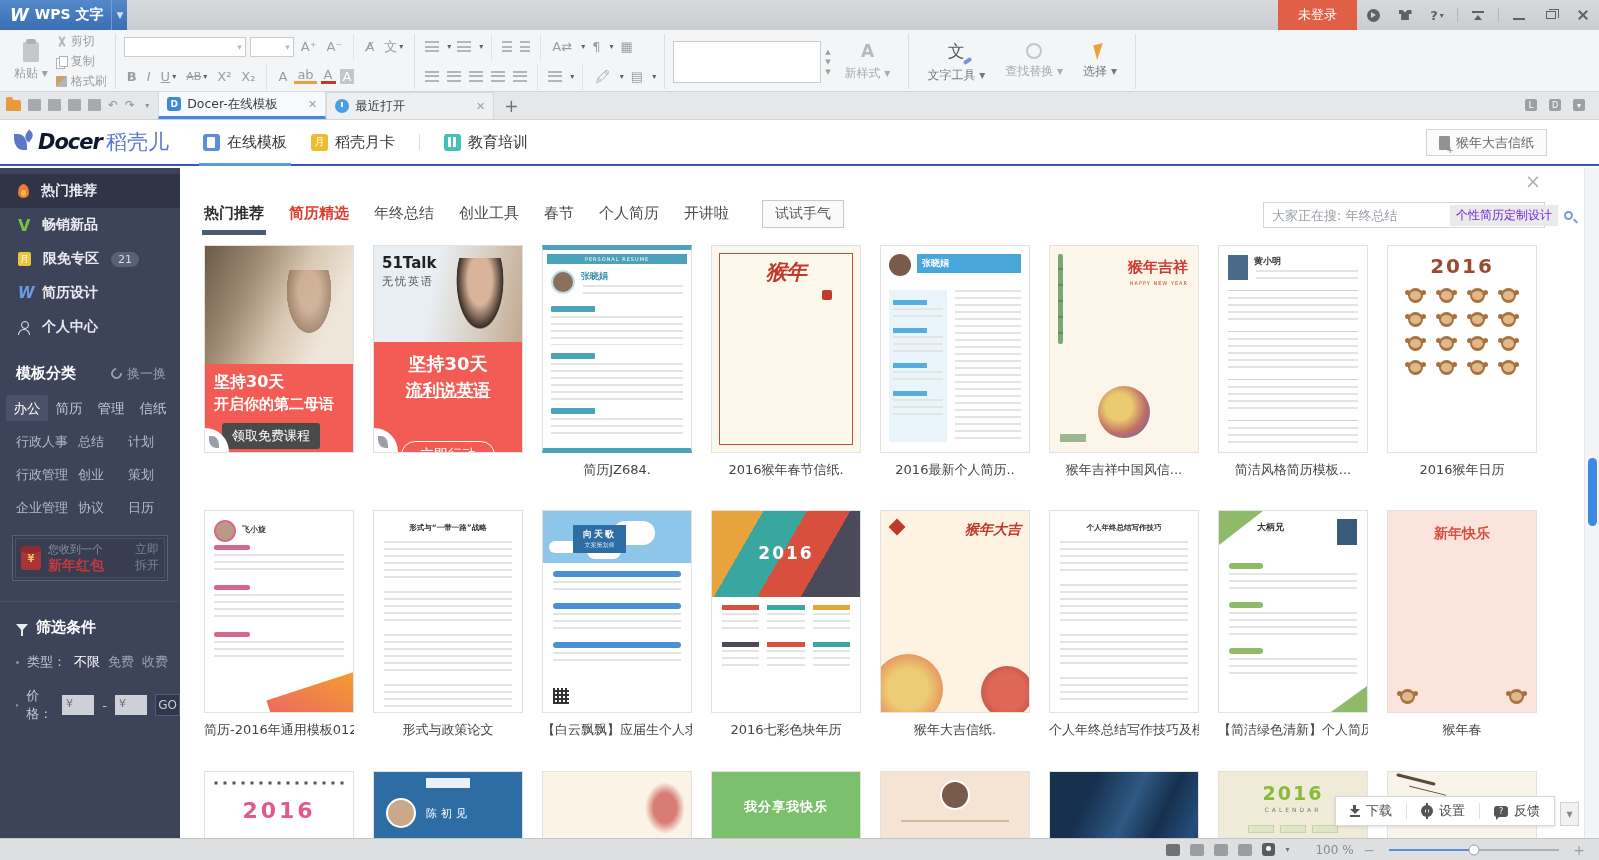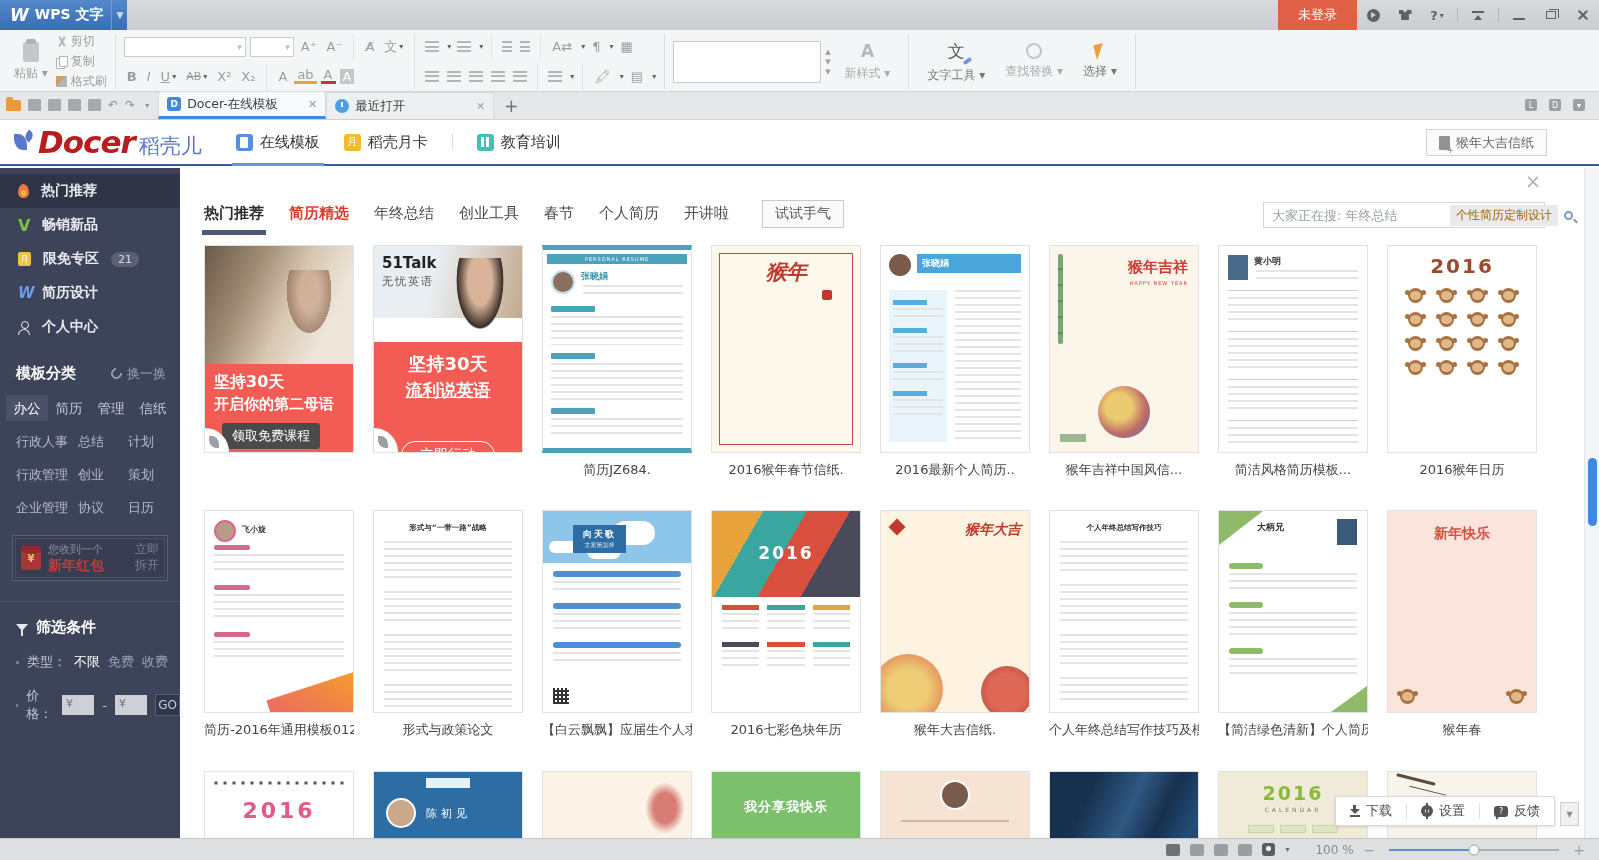--- a/index.html
+++ b/index.html
@@ -89,21 +89,21 @@
   .tr-right { margin-left:auto; display:flex; align-items:center; gap:12px; padding-right:14px; height:28px; }
   .tr-ic { width:12px; height:12px; background:#9ca0a3; border-radius:2px; color:#fff; font-size:8px; display:flex; align-items:center; justify-content:center; }
 
   
   .docer-header { height:46px; background:#fff; display:flex; align-items:center; position:relative; border-bottom:2px solid #3f56a6; }
   .docer-logo { display:flex; align-items:baseline; margin-left:14px; }
   .leaf { width:22px; height:22px; position:relative; margin-right:2px; align-self:center; }
   .leaf::before,.leaf::after { content:""; position:absolute; background:#5b77c9; border-radius:0 70% 0 70%; }
   .leaf::before { width:13px; height:16px; left:0; top:3px; }
   .leaf::after { width:8px; height:10px; left:11px; top:0; transform:rotate(40deg); }
-  .docer-en { font-size:31px; font-weight:bold; font-style:italic; color:#b91c1c; letter-spacing:-1px; }
+  .docer-en { font-size:21px; font-weight:bold; font-style:italic; color:#0f172a; letter-spacing:-1px; }
   .docer-cn { font-size:21px; color:#5b77c9; margin-left:4px; }
   .docer-nav { display:flex; align-items:center; margin-left:34px; gap:24px; height:100%; }
   .dnav { display:flex; align-items:center; gap:7px; font-size:15px; color:#333; height:100%; position:relative; }
   .dnav.active::after { content:""; position:absolute; left:-4px; right:-4px; bottom:-2px; height:3px; background:#5a9ae0; }
   .dnav-ic { width:17px; height:17px; border-radius:3px; display:flex; align-items:center; justify-content:center; }
   .dnav-ic.doc { background:#5a8fdd; } .dnav-ic.doc span { width:8px; height:11px; background:#fff; border-radius:1px; }
   .dnav-ic.moon { background:#eebc2e; color:#fff; font-size:10px; }
   .dnav-ic.edu { background:#45c0b4; } .dnav-ic.edu span { width:3px; height:10px; background:#fff; box-shadow:5px 0 0 #fff; margin-right:5px; }
   .dnav-sep { width:1px; height:16px; background:#ddd; }
   .newdoc-btn { position:absolute; right:52px; top:9px; height:27px; display:flex; align-items:center; gap:6px; border:1px solid #d4d4d4; background:#fbfbfb; padding:0 12px; font-size:13px; color:#666; }
@@ -156,21 +156,21 @@
   .close-x { position:absolute; top:4px; right:58px; font-size:19px; color:#b0b0b0; line-height:1; }
   .cat-tabs { position:absolute; top:32px; left:24px; display:flex; align-items:center; gap:25px; font-size:15px; color:#4a4a4a; }
   .cat-tab { position:relative; padding-bottom:10px; }
   .cat-tab.active { font-weight:bold; color:#2e2e2e; }
   .cat-tab.active::after { content:""; position:absolute; left:-2px; right:-2px; bottom:-2px; height:5px; background:#4d5a75; }
   .cat-tab.red { color:#e03c2d; font-weight:bold; }
   .lucky-btn { border:1px solid #c9c9c9; background:#fafafa; color:#555; font-size:14px; padding:4px 12px; margin-left:8px; margin-bottom:8px; }
   .search-box { position:absolute; top:34px; right:54px; width:282px; height:26px; border:1px solid #d5d5d5; display:flex; align-items:center; background:#fff; }
   .search-box input { border:none; outline:none; flex:1; font-size:13px; color:#555; padding:0 8px; font-family:inherit; background:transparent; }
   .search-box input::placeholder { color:#9aa0a6; }
-  .search-tag { background:#eaeaea; color:#a16207; font-size:12px; padding:2px 6px; white-space:nowrap; }
+  .search-tag { background:#eaeaea; color:#6d28d9; font-size:12px; padding:2px 6px; white-space:nowrap; }
   .i-mag { width:9px; height:9px; border:2px solid #7a9bbf; border-radius:50%; position:relative; margin:0 8px 0 6px; flex:none; }
   .i-mag::after { content:""; position:absolute; left:7px; top:7px; width:5px; height:2px; background:#7a9bbf; transform:rotate(45deg); }
 
   .grid { position:absolute; left:24px; top:77px; width:1333px; }
   .grow-cards { display:flex; gap:19px; }
   .grow-cards.r1 { margin-bottom:31px; }
   .grow-cards.r2 { margin-bottom:32px; }
   .card { width:150px; flex:none; }
   .thumb { height:208px; border:1px solid #e2e2e2; background:#fff; position:relative; overflow:hidden; }
   .r2 .thumb, .r3 .thumb { height:203px; }
@@ -178,21 +178,21 @@
   .tx { background:repeating-linear-gradient(to bottom,#d8d8d8 0 2px,transparent 2px 8px); }
   .tx.lt { background:repeating-linear-gradient(to bottom,#e4e4e4 0 2px,transparent 2px 7px); }
 
   
   .ad-photo { height:118px; background:linear-gradient(115deg,#6a5a48 0%,#a08b74 30%,#d8c7b2 55%,#efe6da 80%); position:relative; }
   .ad-photo::after { content:""; position:absolute; right:18px; top:24px; width:52px; height:70px; background:radial-gradient(ellipse at 50% 30%,#caa58a 0 28%,#8a6a50 60%,transparent 61%); opacity:.7; }
   .ad-red { position:absolute; left:0; right:0; bottom:0; top:118px; background:#f25c54; color:#fff; padding:8px 9px; }
   .ad-red .l1 { font-size:16px; font-weight:bold; }
   .ad-red .l2 { font-size:15px; font-weight:bold; margin-top:2px; white-space:nowrap; }
   .ad-btn-dark { display:inline-block; margin-top:9px; background:#4a4a4a; color:#fff; font-size:13px; padding:4px 10px; border-radius:3px; margin-left:8px; }
-  .ad2-top { height:72px; background:linear-gradient(100deg,#e9eef2 0 40%,#d8cfc4 70%,#c2a98f); position:relative; }
+  .ad2-top { height:96px; background:linear-gradient(100deg,#e9eef2 0 40%,#d8cfc4 70%,#c2a98f); position:relative; }
   .ad2-brand { position:absolute; left:8px; top:8px; font-weight:bold; font-size:15px; color:#222; }
   .ad2-sub { position:absolute; left:8px; top:28px; font-size:11px; color:#555; letter-spacing:2px; }
   .ad2-face { position:absolute; right:14px; top:12px; width:56px; height:80px; background:radial-gradient(ellipse at 50% 28%,#d9b49a 0 30%,#3a2e28 58%,transparent 60%); }
   .ad2-red { position:absolute; left:0; right:0; top:96px; bottom:0; background:#f25c54; color:#fff; text-align:center; padding-top:10px; }
   .ad2-red .l1 { font-size:18px; font-weight:bold; }
   .ad2-red .l2 { font-size:17px; font-weight:bold; margin-top:3px;text-decoration:underline; }
   .ad-btn-line { display:inline-block; margin-top:24px; border:1px solid #fff; border-radius:14px; color:#fff; font-size:14px; padding:4px 18px; }
   .docer-badge { position:absolute; left:0; bottom:0; width:24px; height:24px; background:#fff; border-top-right-radius:24px; }
   .docer-badge::after { content:""; position:absolute; left:4px; bottom:4px; width:10px; height:12px; background:#9aa0a6; border-radius:0 70% 0 70%; }
 

